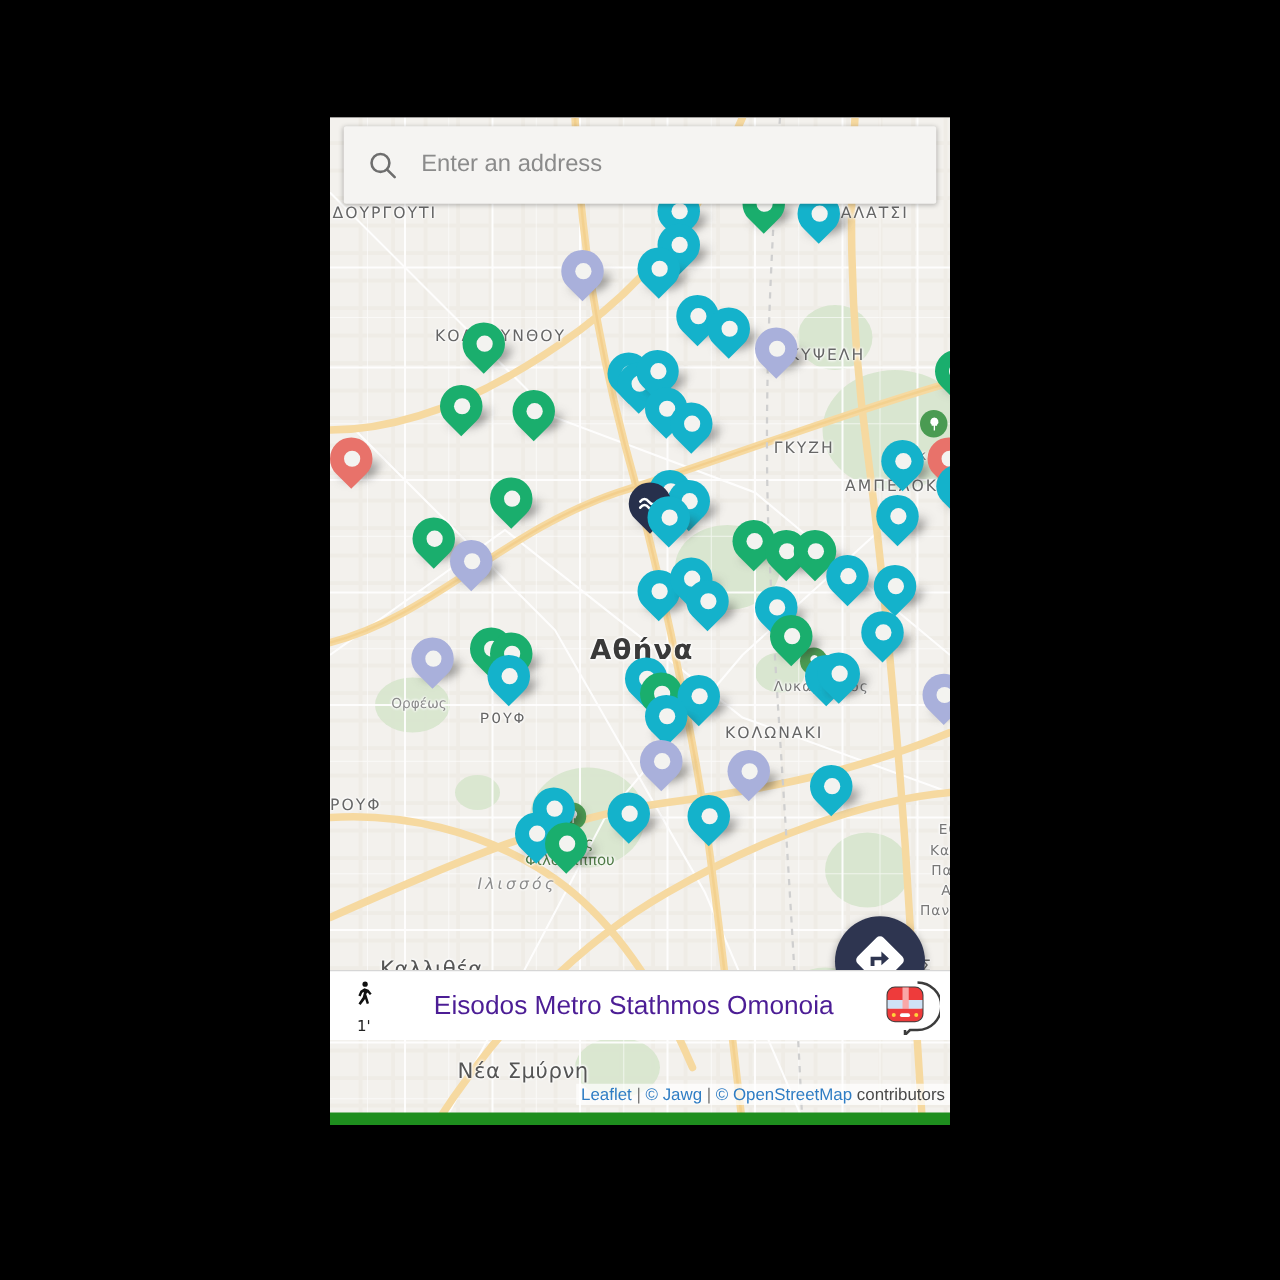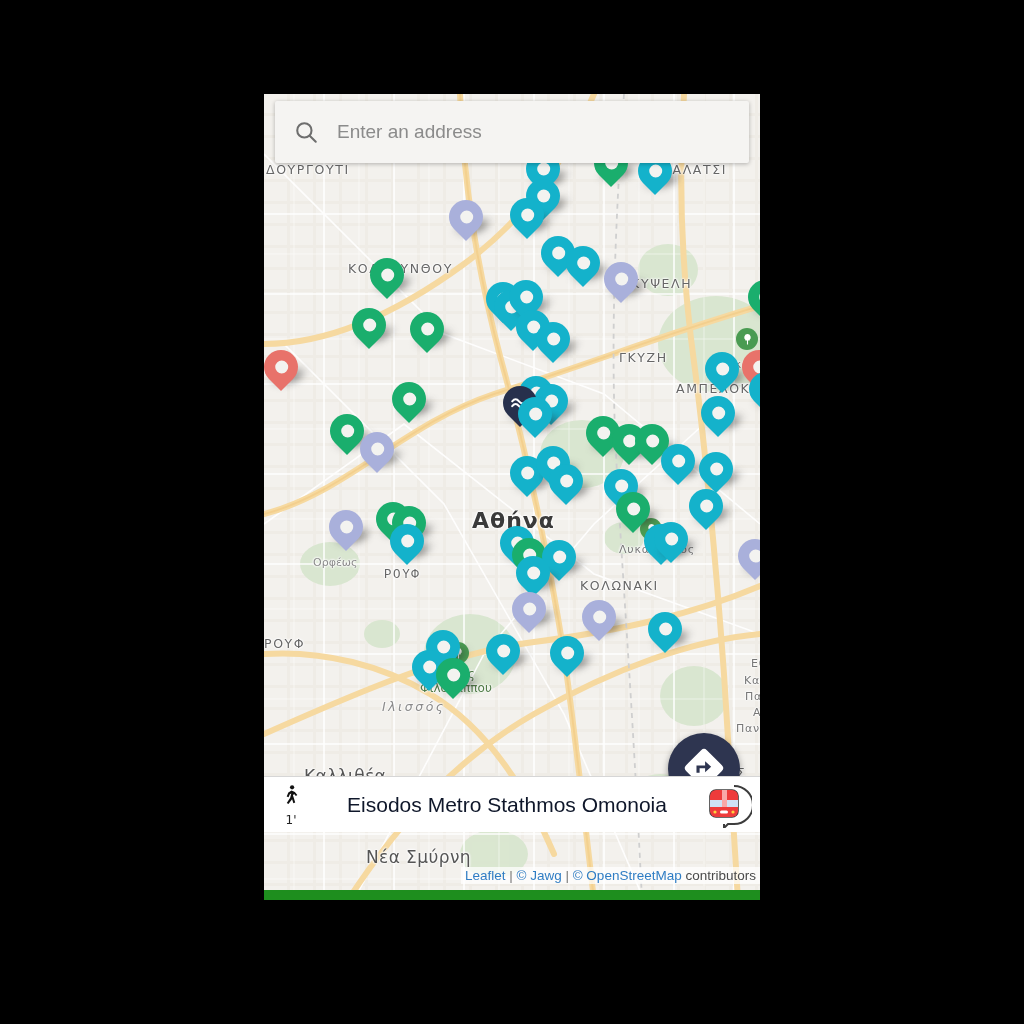--- a/index.html
+++ b/index.html
@@ -94,21 +94,21 @@
     position:absolute; left:0; right:0; top:0; height:56px;
     background:#fff; display:flex; align-items:center;
     border-top:1px solid #d6d6d6;
   }
   #walk-block {
     width:54px; display:flex; flex-direction:column;
     align-items:center; justify-content:center; gap:1px;
   }
   #walk-time { font-size:12px; color:#222; font-family:"DejaVu Sans", sans-serif; }
   #poi-name {
-    flex:1; text-align:center; font-size:21px; color:#0f172a;
+    flex:1; text-align:center; font-size:21px; color:#4c1d95;
     font-family:"Liberation Sans", sans-serif; padding:0 4px;
     white-space:nowrap; overflow:hidden; text-overflow:ellipsis;
   }
   #transit-icon { width:64px; display:flex; align-items:center; justify-content:center; }
 
   #btn-row {
     position:absolute; left:0; right:0; top:56px; height:58px;
     display:flex; gap:9px; padding:0 1px;
   }
   .sheet-btn {

